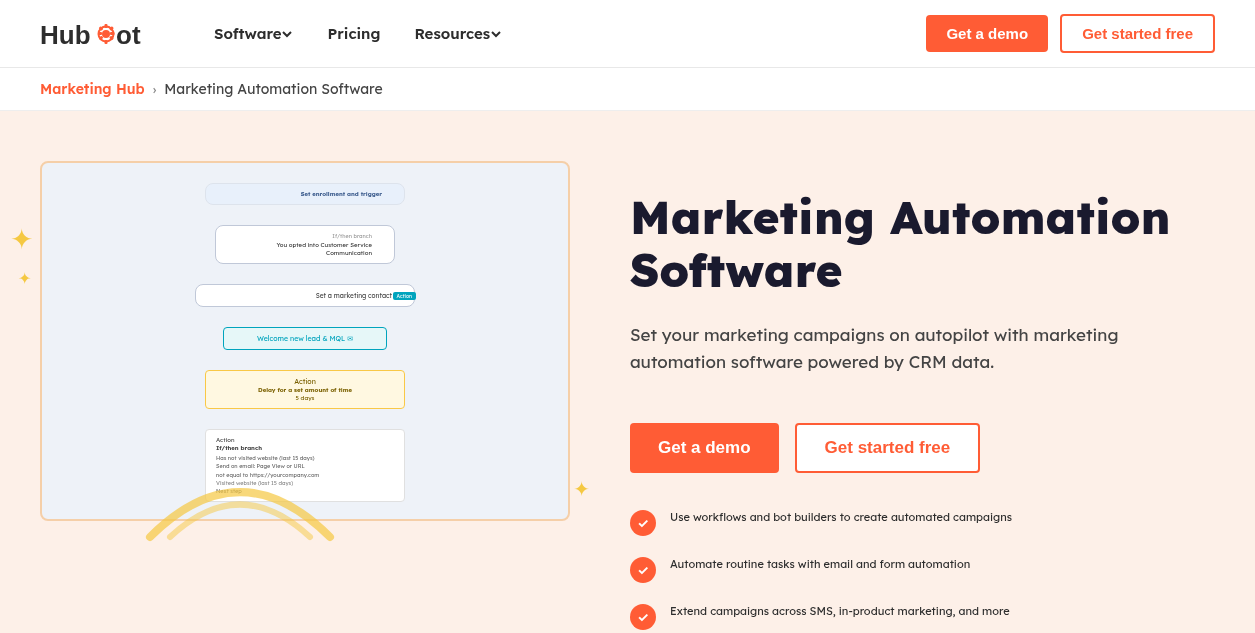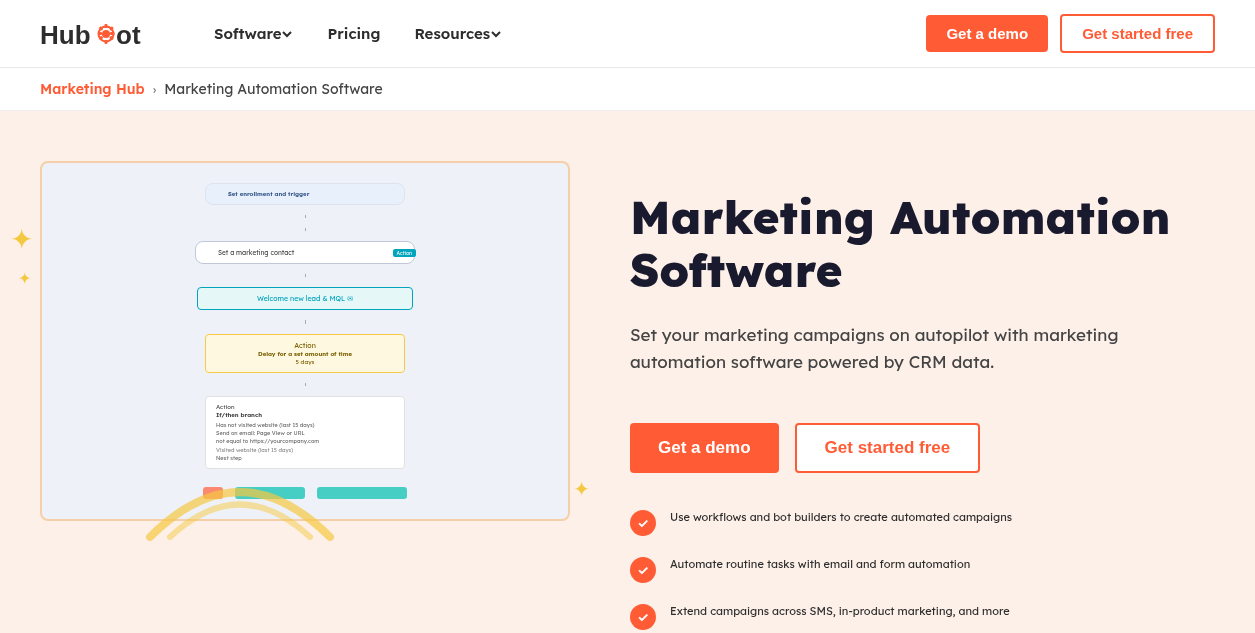--- a/index.html
+++ b/index.html
@@ -126,21 +126,21 @@
       gap: 10px;
     }
     .wf-block {
       background: #fff;
       border: 1px solid #dde3ec;
       border-radius: 8px;
       width: 180px;
       padding: 6px 22px;
       font-size: 7px;
       color: #444;
-      text-align: left;
+      text-align: right;
       position: relative;
     }
     .wf-block.header-block {
       background: #e8f0fb;
       font-weight: bold;
       font-size: 6px;
       color: #3a5a8c;
       width: 200px;
     }
     .wf-block.action-block {
@@ -166,21 +166,21 @@
     .wf-connector {
       width: 1px;
       height: 12px;
       background: #aaa;
       margin: 0 auto;
     }
     .wf-email-block {
       background: #e6f7f8;
       border: 1px solid #00a4bd;
       border-radius: 4px;
-      width: 216px;
+      width: 164px;
       padding: 6px 10px;
       font-size: 7px;
       color: #00a4bd;
       text-align: center;
     }
     .wf-delay-block {
       background: #fff8e1;
       border: 1px solid #f9c846;
       border-radius: 4px;
       width: 200px;
@@ -369,20 +369,24 @@
     <span class="sparkle sparkle-tl">✦<br><span style="font-size:16px; margin-left:8px;">✦</span></span>
 
     <div class="hero-image-card">
       <div class="workflow-mock">
 
         <div class="wf-block header-block">
           <div style="font-size:6px; font-weight:bold; color:#3a5a8c;">Set enrollment and trigger</div>
         </div>
         <div class="wf-connector"></div>
 
+        <div class="wf-block action-block">
+          <div class="wf-label">If/then branch</div>
+          <div style="font-size:6px; color:#333;">You opted into Customer Service<br>Communication</div>
+        </div>
         <div class="wf-connector"></div>
 
         <div class="wf-block action-block" style="width:220px;">
           <span class="wf-action-badge">Action</span>
           <div style="font-size:6.5px;">Set a marketing contact</div>
         </div>
         <div class="wf-connector"></div>
 
         <div class="wf-email-block">
           Welcome new lead &amp; MQL ✉

